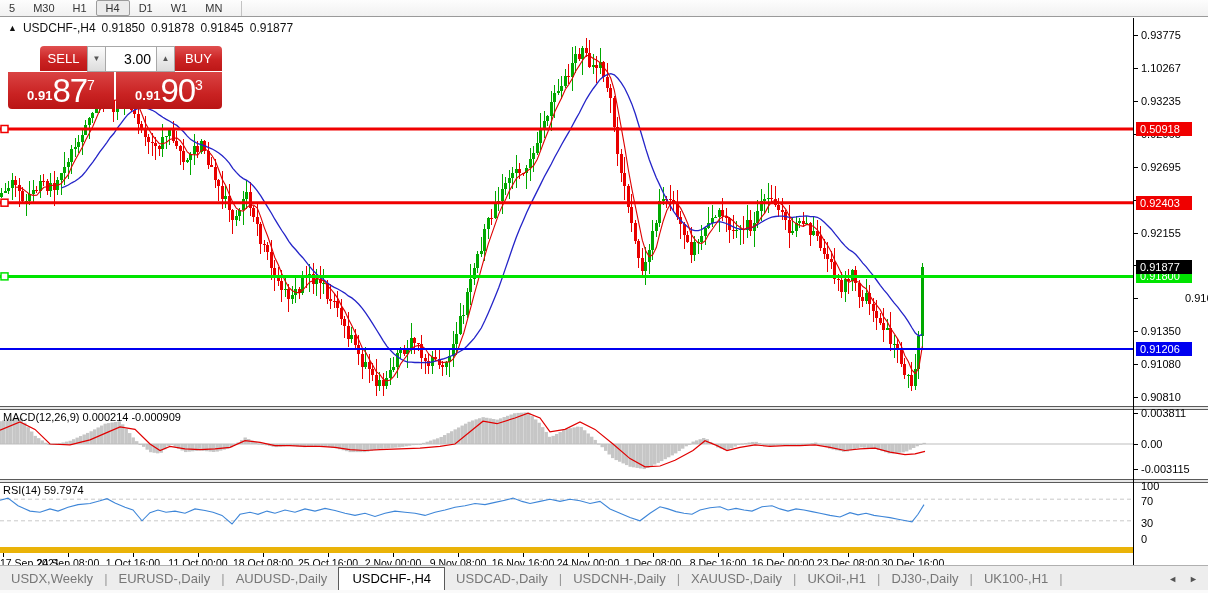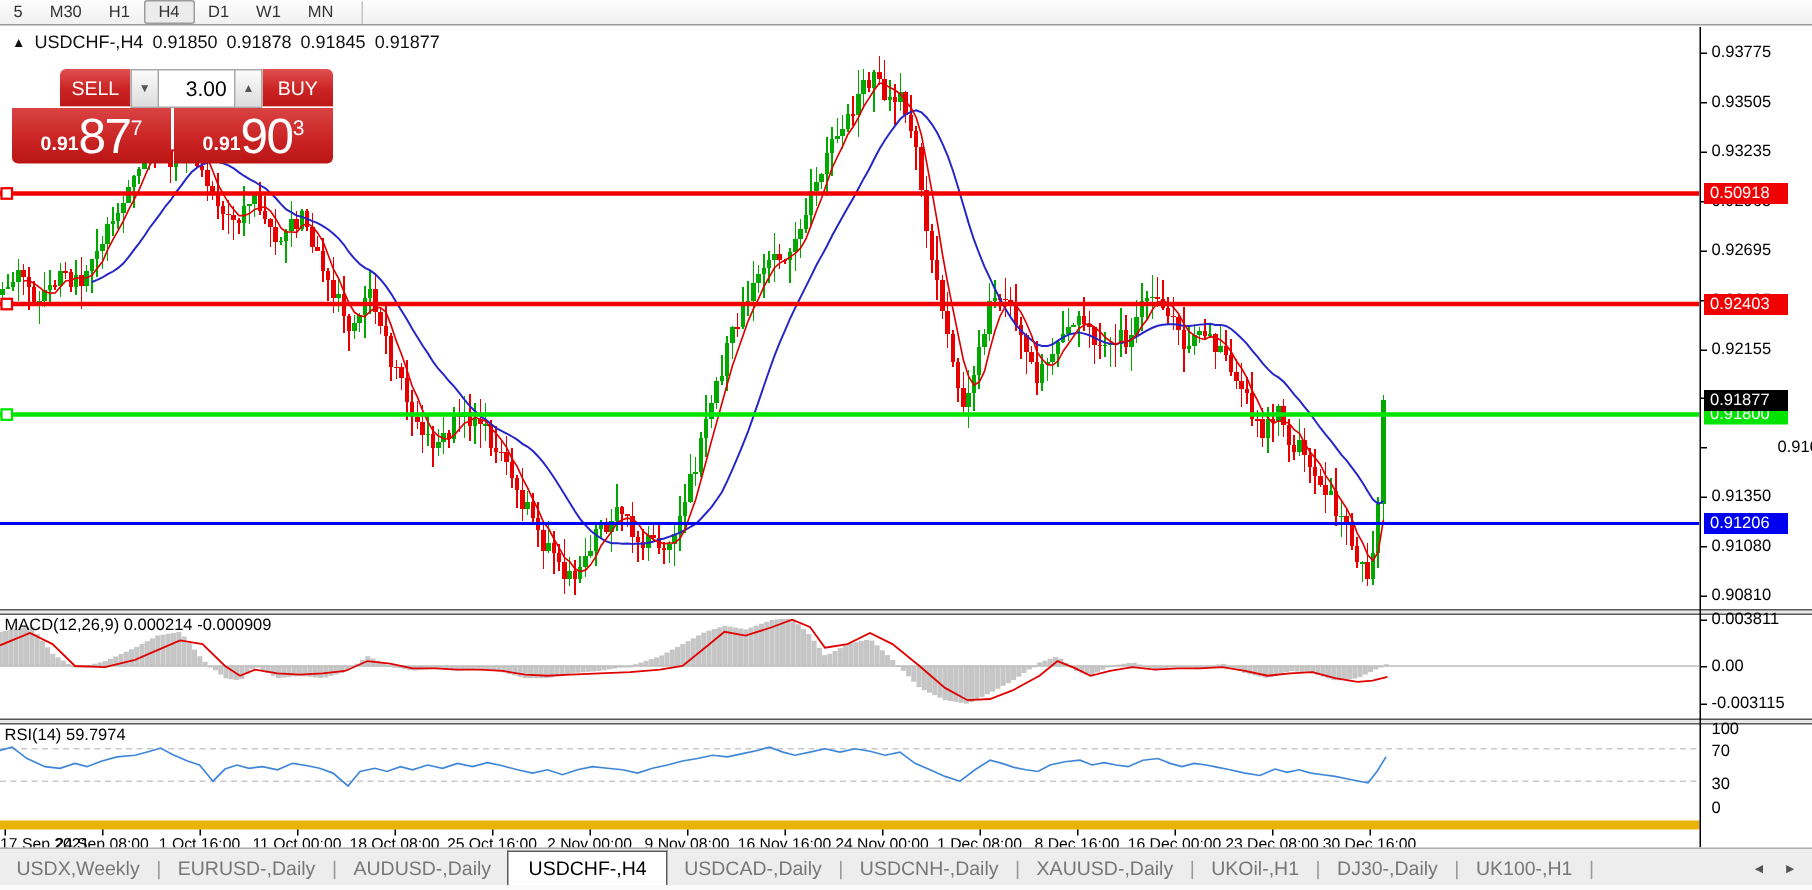--- a/index.html
+++ b/index.html
@@ -990,21 +990,21 @@
       </div>
   </div>
 
   <div class="splitter" id="split1"></div>
   <div class="splitter" id="split2"></div>
   <div id="axis-divider"></div>
   <div id="y-axis">
       <div class="ytick-mark" style="top: 16.5px;"></div>
       <div class="ytick" style="top: 11px;">0.93775</div>
       <div class="ytick-mark" style="top: 49.5px;"></div>
-      <div class="ytick" style="top: 44px;">0.93505</div>
+      <div class="ytick" style="top: 44px;">1.10267</div>
       <div class="ytick-mark" style="top: 82.5px;"></div>
       <div class="ytick" style="top: 77px;">0.93235</div>
       <div class="ytick-mark" style="top: 115.5px;"></div>
       <div class="ytick" style="top: 110px;">0.92965</div>
       <div class="ytick-mark" style="top: 148.5px;"></div>
       <div class="ytick" style="top: 143px;">0.92695</div>
       <div class="ytick-mark" style="top: 181.5px;"></div>
       <div class="ytick" style="top: 176px;">0.92425</div>
       <div class="ytick-mark" style="top: 214.5px;"></div>
       <div class="ytick" style="top: 209px; text-align: right;">0.92155</div>

